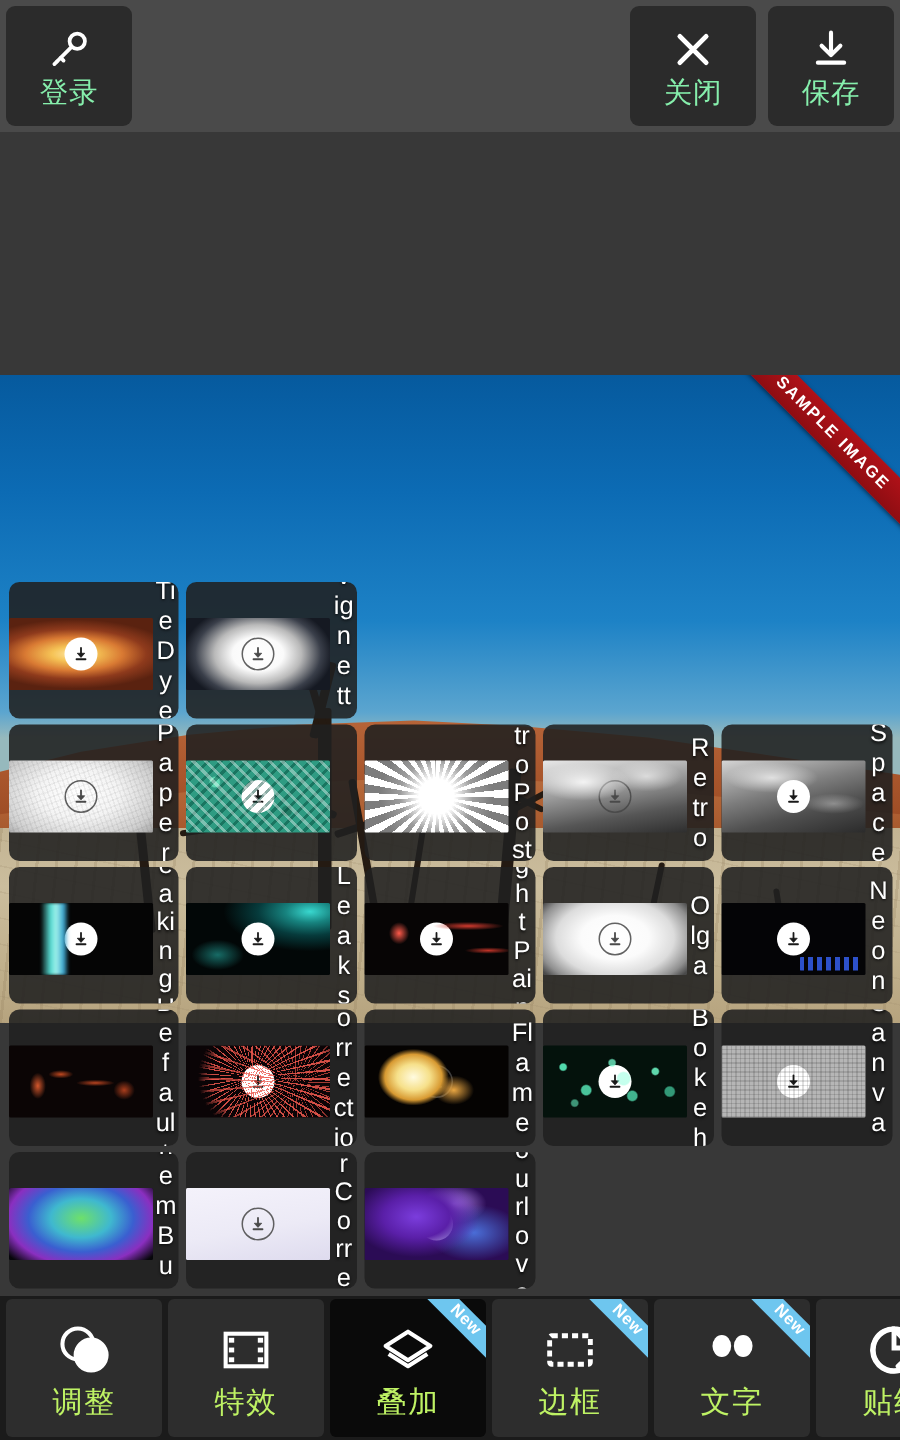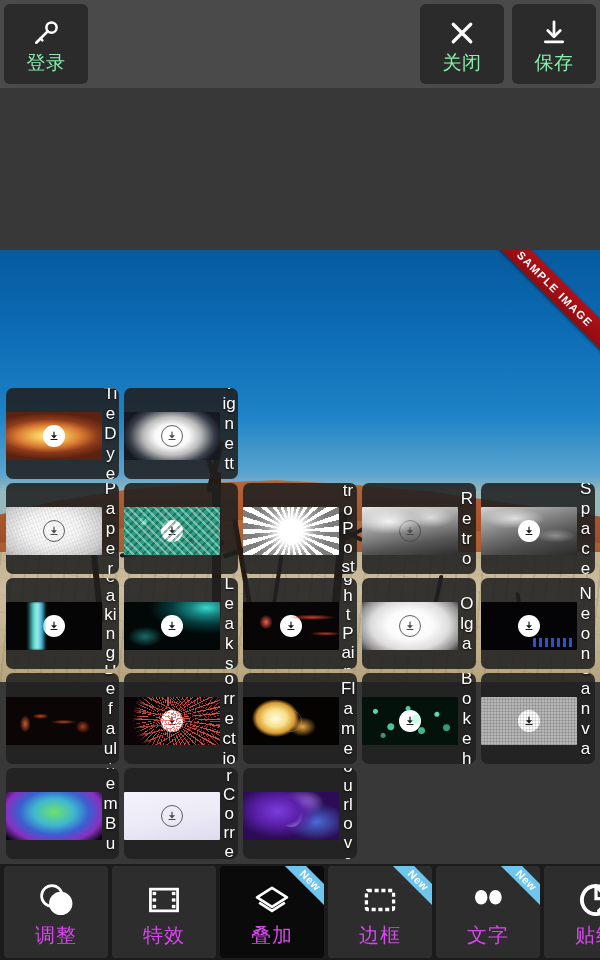--- a/index.html
+++ b/index.html
@@ -194,21 +194,21 @@
     position:absolute; left:0; bottom:0; width:600px; height:96px;
     background:#1b1b1b; display:flex; align-items:stretch; padding:2px 0 2px 4px; gap:4px;
   }
   .nav-item {
     position:relative; width:104px; flex:0 0 auto; background:#2d2d2d; border-radius:4px;
     display:flex; flex-direction:column; align-items:center; justify-content:center; gap:4px;
     cursor:pointer; overflow:hidden;
   }
   .nav-item.active { background:#0a0a0a; }
   .nav-ico { height:42px; display:flex; align-items:center; justify-content:center; }
-  .nav-lbl { color:#d946ef; font-size:20px; line-height:1; letter-spacing:1px;font-family:Liberation Serif, serif; }
+  .nav-lbl { color:#bef264; font-size:20px; line-height:1; letter-spacing:1px;font-family:Liberation Serif, serif; }
   .newbadge {
     position:absolute; right:-26px; top:7px; width:80px; transform:rotate(45deg);
     background:#6ec6ef; color:#fff; font-size:11px; text-align:center; line-height:15px;
     font-weight:bold; letter-spacing:.5px;
   }
 </style>
 </head>
 <body>
 
 <div id="app">

